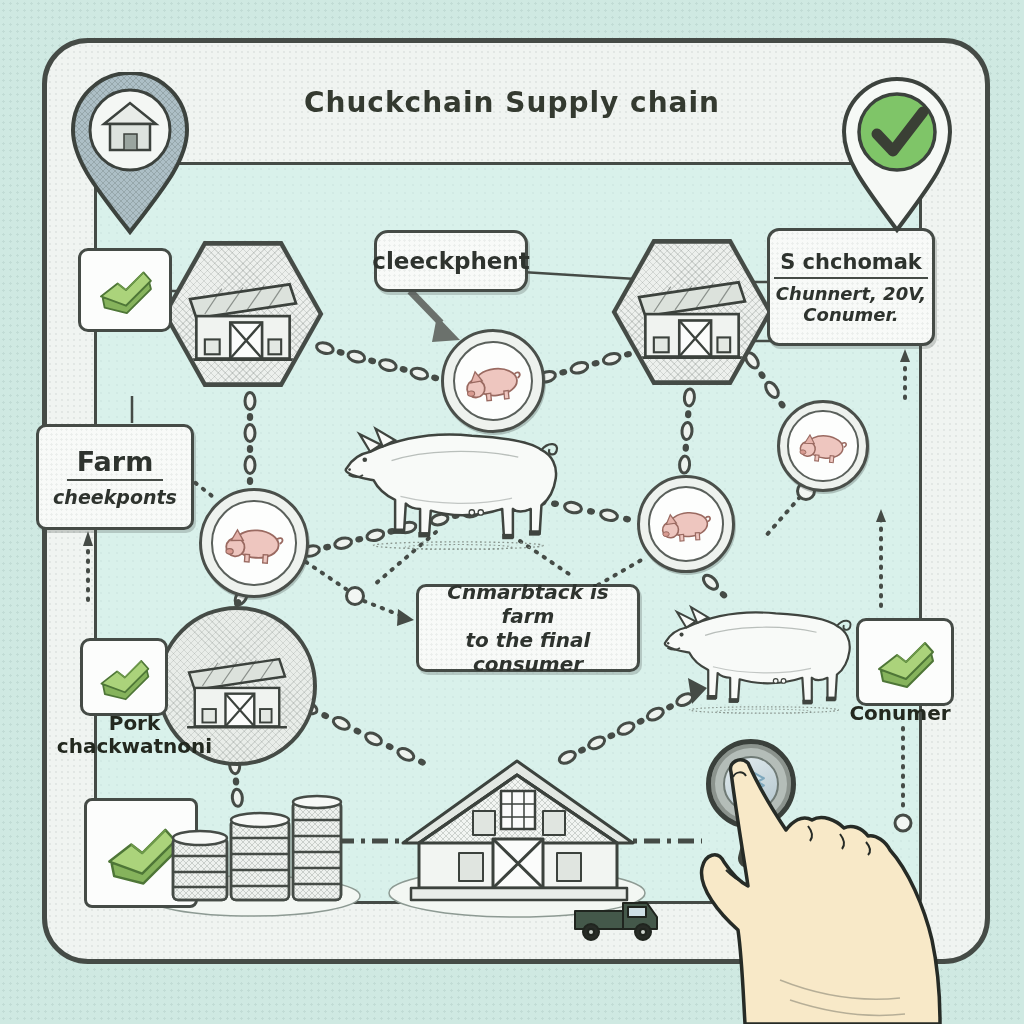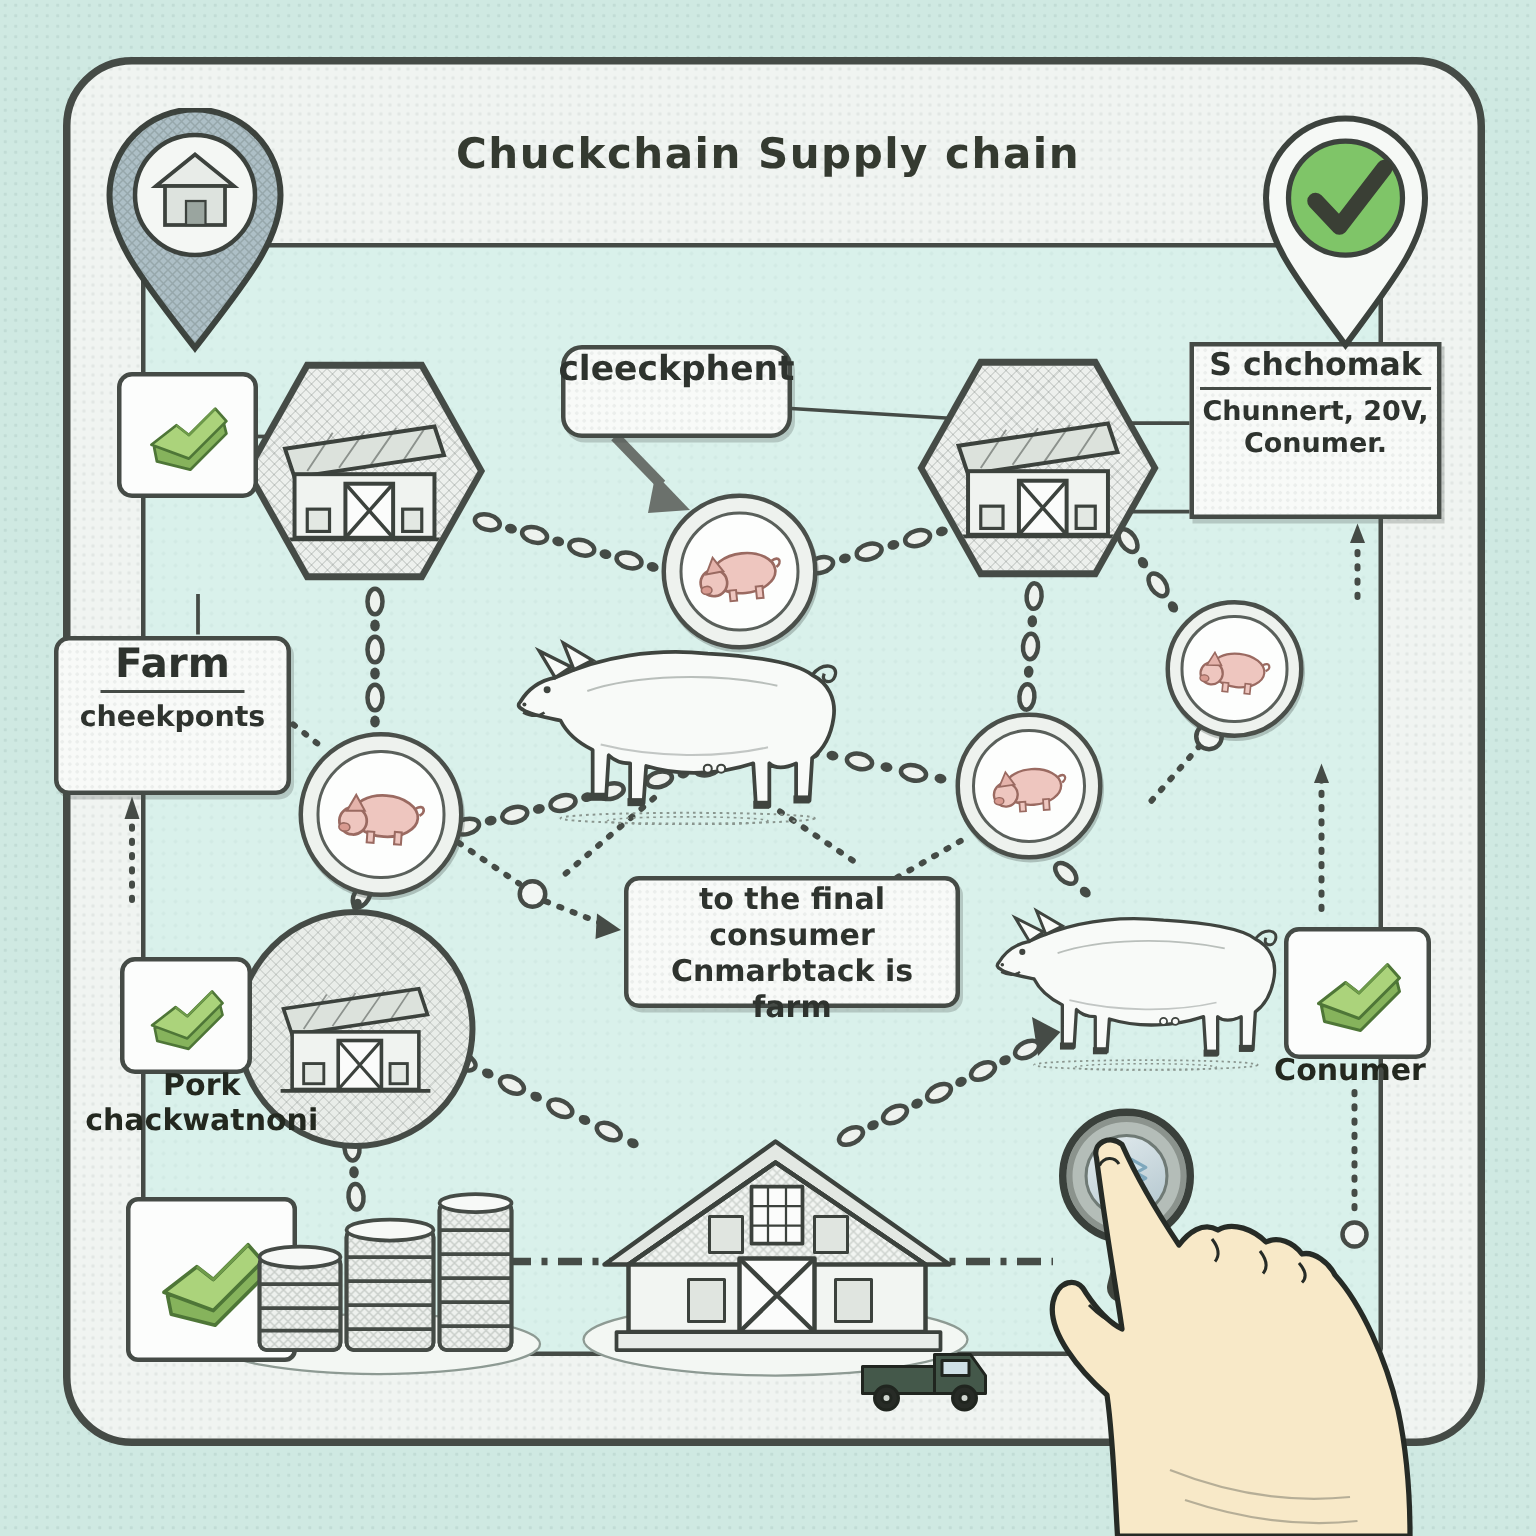--- a/index.html
+++ b/index.html
@@ -17,23 +17,23 @@
     border:3px solid #454b46;border-radius:5px;z-index:2;
     background-image:radial-gradient(rgba(120,150,145,.08) 1px,transparent 1.2px);
     background-size:8px 8px;}
   #overlay{left:0;top:0;z-index:3;}
   .title{left:0;top:86px;width:1024px;text-align:center;z-index:20;
     font-size:28px;font-weight:700;color:#343a30;letter-spacing:1px;}
   .box{background:#f8faf8;border:3px solid #454b46;border-radius:10px;
     box-shadow:2px 3px 0 rgba(70,80,75,.25);z-index:6;
     background-image:radial-gradient(rgba(120,135,130,.10) 1px,transparent 1.2px);
     background-size:5px 5px;display:flex;flex-direction:column;
-    align-items:center;text-align:center;}
+    align-items:center;justify-content:center;text-align:center;}
   .box .hd{font-weight:700;color:#2e332e;}
-  .box .sub{font-weight:700;color:#2e332e;}
+  .box .sub{font-weight:700;color:#2e332e;font-style:italic;}
   .rule{border-bottom:2px solid #454b46;}
   .caption{z-index:9;text-align:center;font-weight:700;color:#23281f;line-height:1.15;}
   .hex-outer{z-index:5;}
   .hex,.hex-in{clip-path:polygon(26% 2%,74% 2%,99% 50%,74% 98%,26% 98%,1% 50%);}
   .hex{width:100%;height:100%;background:#454b46;position:relative;}
   .hex-in{position:absolute;left:5px;top:5px;right:5px;bottom:5px;background:#edf0ed;
     background-image:repeating-linear-gradient(45deg,rgba(70,80,75,.16) 0 1px,transparent 1px 5px),
       repeating-linear-gradient(-45deg,rgba(70,80,75,.16) 0 1px,transparent 1px 5px);
     display:flex;align-items:center;justify-content:center;}
   .medal{border:3.5px solid #4a4f4a;border-radius:50%;background:#eef2ee;z-index:7;
@@ -320,35 +320,35 @@
       <use href="#bigpig"></use>
     </svg>
   <svg class="abs" style="left:658px;top:596px;z-index:5" width="204" height="118" viewBox="0 0 260 150">
       <use href="#bigpig"></use>
     </svg>
 
   <div class="abs box" style="left:374px;top:230px;width:148px;height:56px;border-radius:14px">
     <span class="hd" style="font-size:23px">cleeckphent</span>
   </div>
 
-  <div class="abs box" style="left:793px;top:228px;width:162px;height:112px;border-radius:0">
+  <div class="abs box" style="left:767px;top:228px;width:162px;height:112px;border-radius:12px">
     <span class="hd rule" style="font-size:21px;padding:0 6px 3px">S chchomak</span>
     <span class="sub" style="font-size:18px;margin-top:4px">Chunnert, 20V,</span>
     <span class="sub" style="font-size:18px">Conumer.</span>
   </div>
 
   <div class="abs box" style="left:36px;top:424px;width:152px;height:100px">
     <span class="hd rule" style="font-size:27px;padding:0 10px 2px">Farm</span>
     <span class="sub" style="font-size:19px;margin-top:5px">cheekponts</span>
   </div>
 
 
   <div class="abs box" style="left:416px;top:584px;width:218px;height:82px">
+    <span class="sub" style="font-size:20px">Cnmarbtack is farm</span>
     <span class="sub" style="font-size:20px">to the final consumer</span>
-    <span class="sub" style="font-size:20px">Cnmarbtack is farm</span>
   </div>
 
   <div class="abs iconbox" style="left:78px;top:248px;width:88px;height:78px">
     <svg width="60" height="50" viewBox="0 0 64 54">
         <use href="#greencheck"></use>
       </svg>
   </div>
 
   <div class="abs iconbox" style="left:80px;top:638px;width:82px;height:72px">
     <svg width="56" height="47" viewBox="0 0 64 54">

